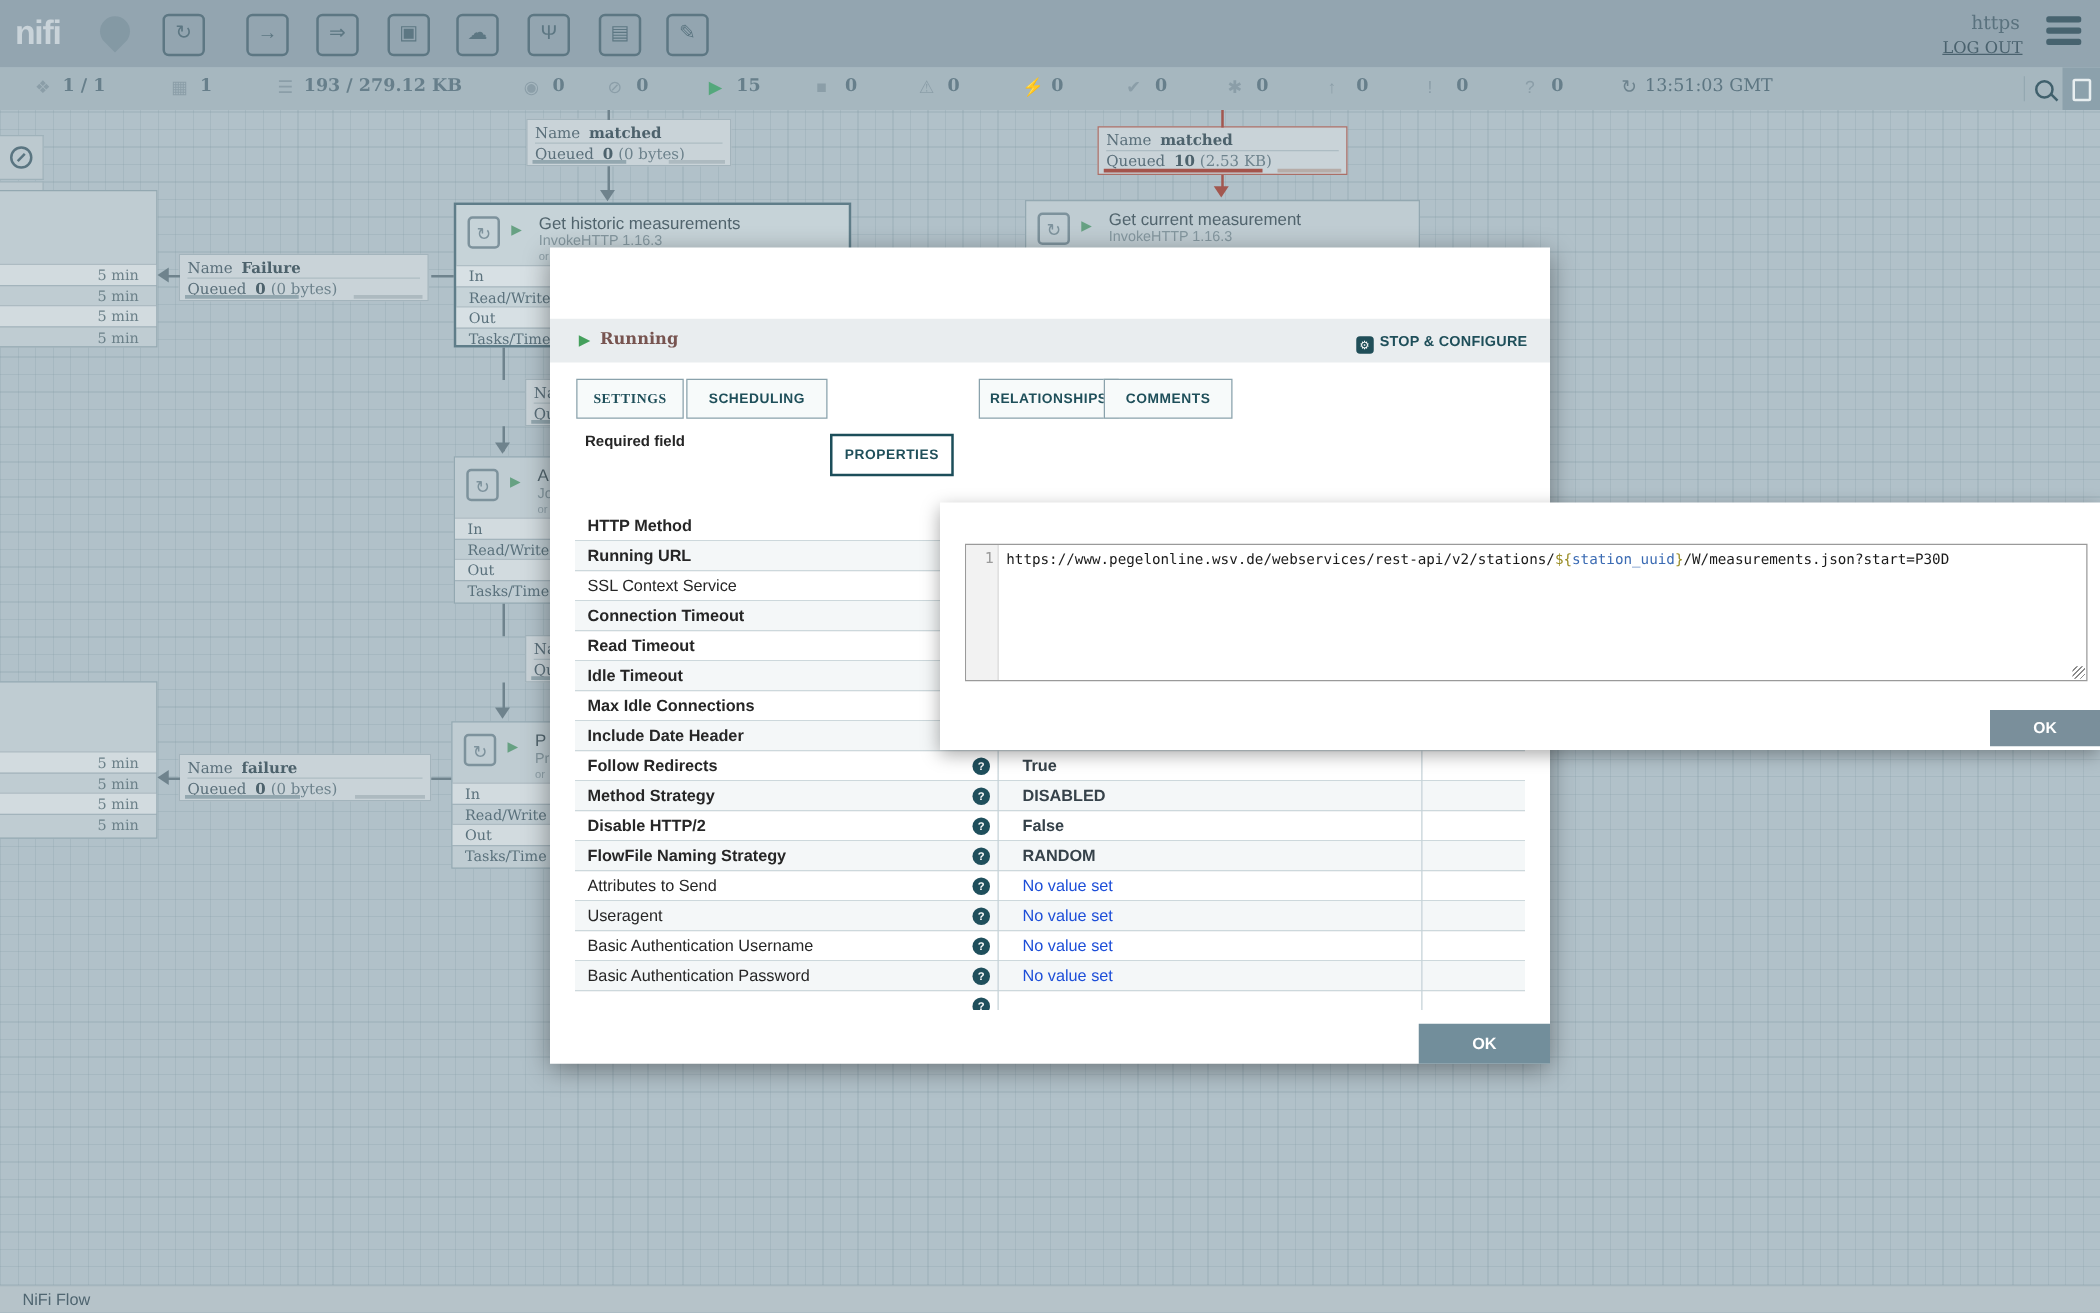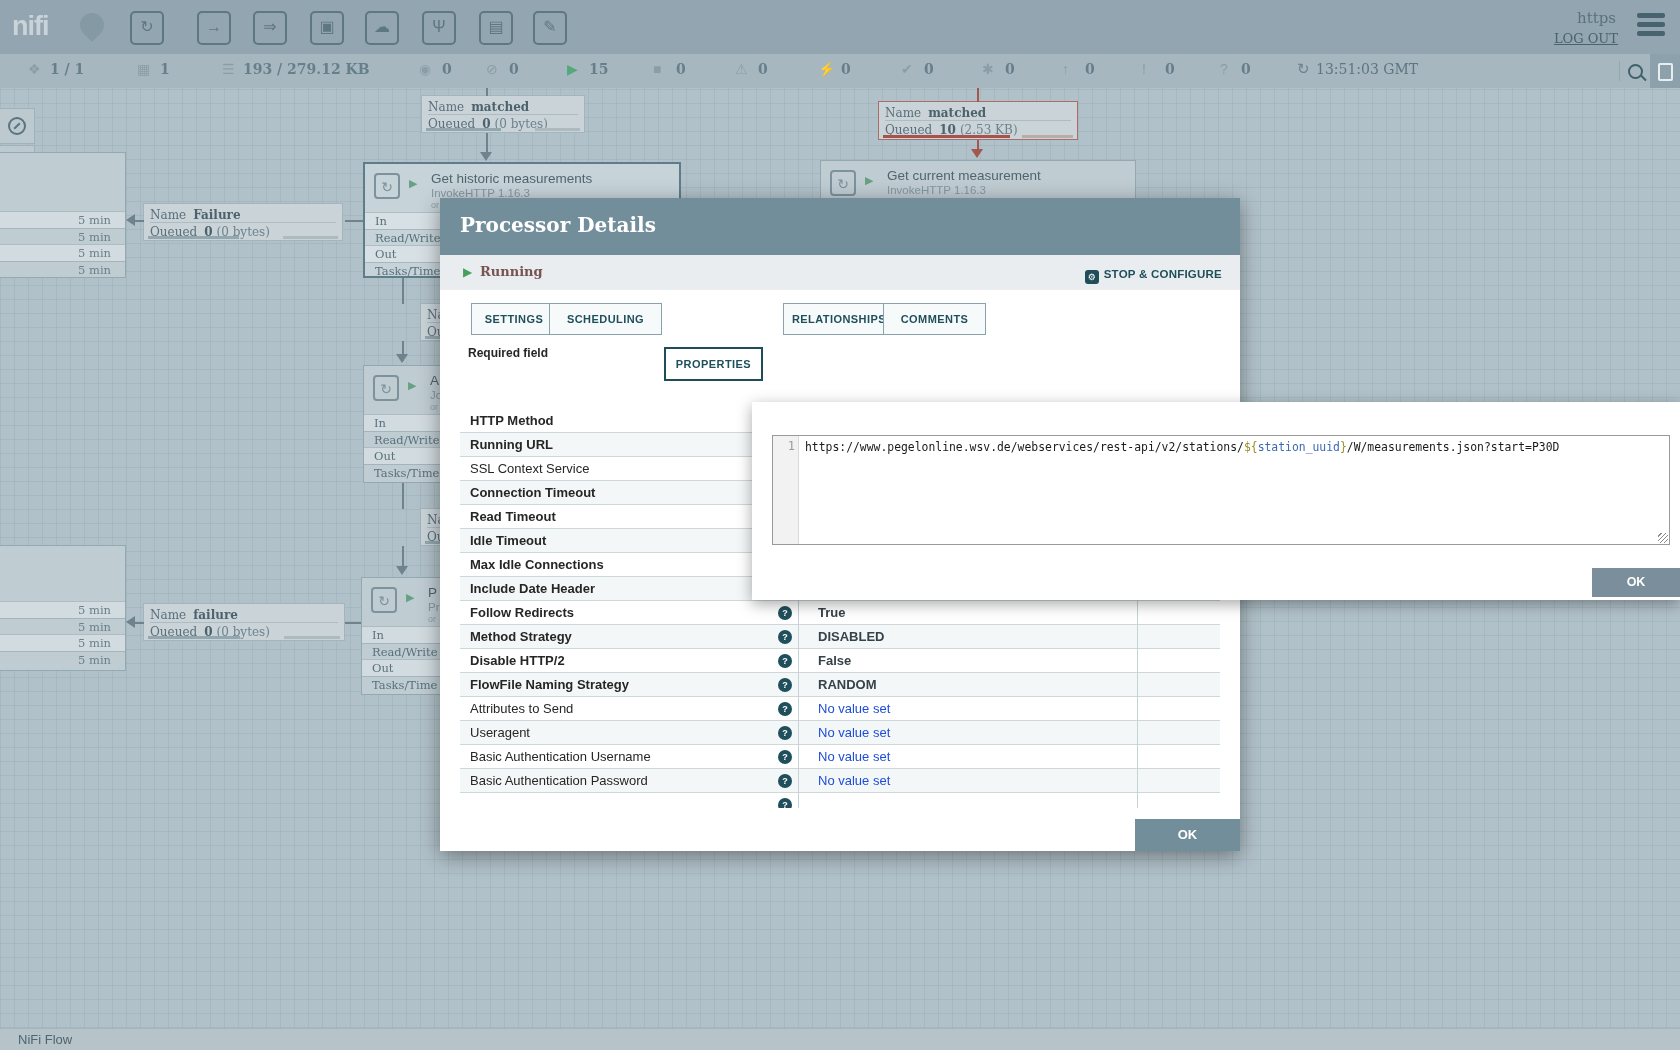--- a/index.html
+++ b/index.html
@@ -360,32 +360,29 @@
         <div class="arrow-down" style="left: 396px; top: 266px;"></div>
         <div class="arrow-down" style="left: 396px; top: 478px;"></div>
       </div>
   </div>
 
   <div id="breadcrumb-bar" class="abs">
     <div id="breadcrumb-text" class="abs">NiFi Flow</div>
   </div>
 
   <div id="dialog" class="abs">
-    <div id="dlg-header" class="abs">
-      <div id="dlg-title" class="abs">Processor Details</div>
-    </div>
     <div id="dlg-status" class="abs">
       <div id="run-play" class="abs">▶</div>
       <div id="run-text" class="abs">Running</div>
       <div id="stop-config" class="abs">
         <span class="gicon">⚙</span><span class="glab">STOP &amp; CONFIGURE</span>
       </div>
     </div>
     <div id="dlg-tabs">
-        <div class="tab" style="left: 31px; width: 86px;">SETTINGS</div>
+        <div class="tab" style="left: 21px; width: 86px; font-family: Liberation Serif, serif;">SETTINGS</div>
         <div class="tab" style="left: 109px; width: 113px;">SCHEDULING</div>
         <div class="tab active" style="left: 224px; width: 99px; margin-top: 45px;">PROPERTIES</div>
         <div class="tab" style="left: 343px; width: 112px;">RELATIONSHIPS</div>
         <div class="tab" style="left: 443px; width: 103px;">COMMENTS</div>
       </div>
     <div id="required-note" class="abs">Required field</div>
     <div id="tbl-body" class="abs">
 
     <div class="trow">
           <div class="pname req">HTTP Method</div>

